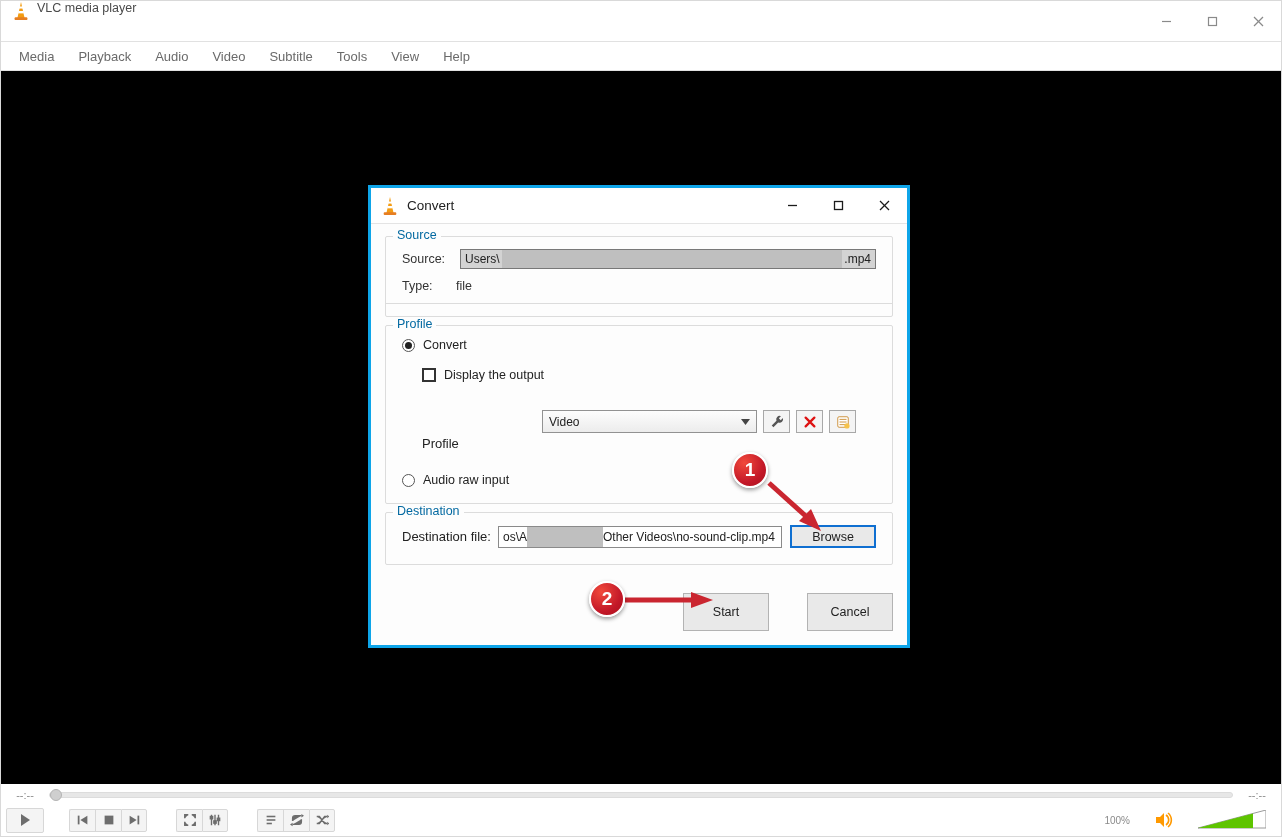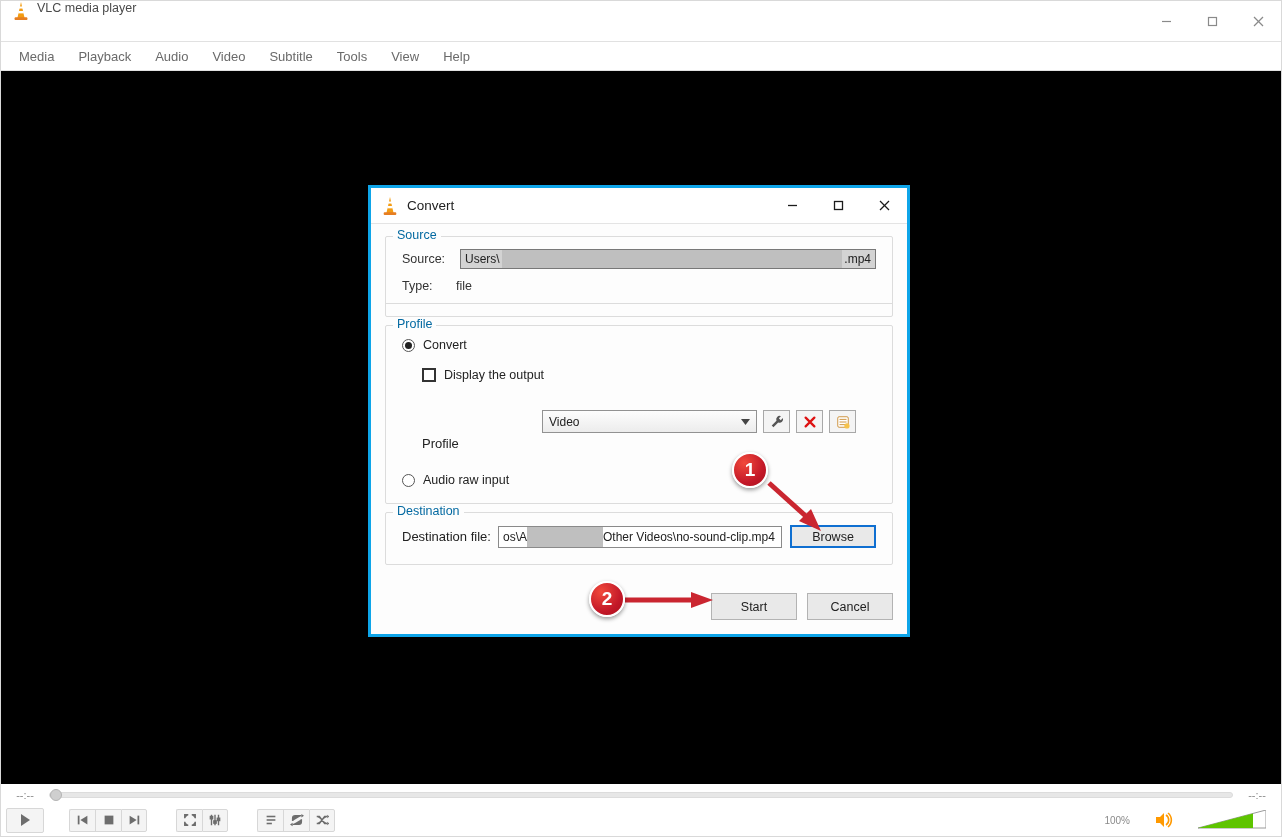--- a/index.html
+++ b/index.html
@@ -117,21 +117,21 @@
   .square-btn{width:27px;height:23px;border:1px solid #a8a8a8;background:var(--btn-sq-bg);margin-left:6px;display:flex;align-items:center;justify-content:center;}
   .square-btn svg{width:14px;height:14px;}
 
   .dest-row{display:flex;align-items:center;}
   .dest-row .lbl{min-width:96px;}
   .dest-row .input{flex:1;height:22px;border:1px solid #8a8a8a;background:#fff;font-size:12px;padding:0 4px;display:flex;align-items:center;overflow:hidden;}
   .dest-row .input .pre{white-space:nowrap;}
   .dest-row .input .mid{width:76px;height:100%;background:#bfbfbf;flex-shrink:0;}
   .dest-row .input .suf{white-space:nowrap;}
 
-  .btn{height:27px;min-width:86px;padding:0 16px;border:1px solid var(--btn-border);background:var(--btn-bg);font-size:12.5px;color:#222;display:inline-flex;align-items:center;justify-content:center;}
+  .btn{height:38px;min-width:86px;padding:0 16px;border:1px solid var(--btn-border);background:var(--btn-bg);font-size:12.5px;color:#222;display:inline-flex;align-items:center;justify-content:center;margin-left:28px;}
   .btn.focus{border:2px solid var(--btn-focus);}
   .dlg-actions{display:flex;justify-content:flex-end;gap:10px;padding:8px 14px 14px 14px;}
 
   
   .anno-badge{position:absolute;width:36px;height:36px;border-radius:50%;background:radial-gradient(circle at 32% 28%,#f1493b,#c31828 62%,#a90f1c);color:#fff;display:flex;align-items:center;justify-content:center;font-size:19px;font-weight:700;border:2px solid #fff;box-shadow:0 2px 4px rgba(0,0,0,0.4);z-index:30;}
   .anno-arrow{position:absolute;z-index:29;}
   .anno-arrow line{stroke:var(--annotate);stroke-width:5;}
   .anno-arrow polygon{fill:var(--annotate);}
 
   

